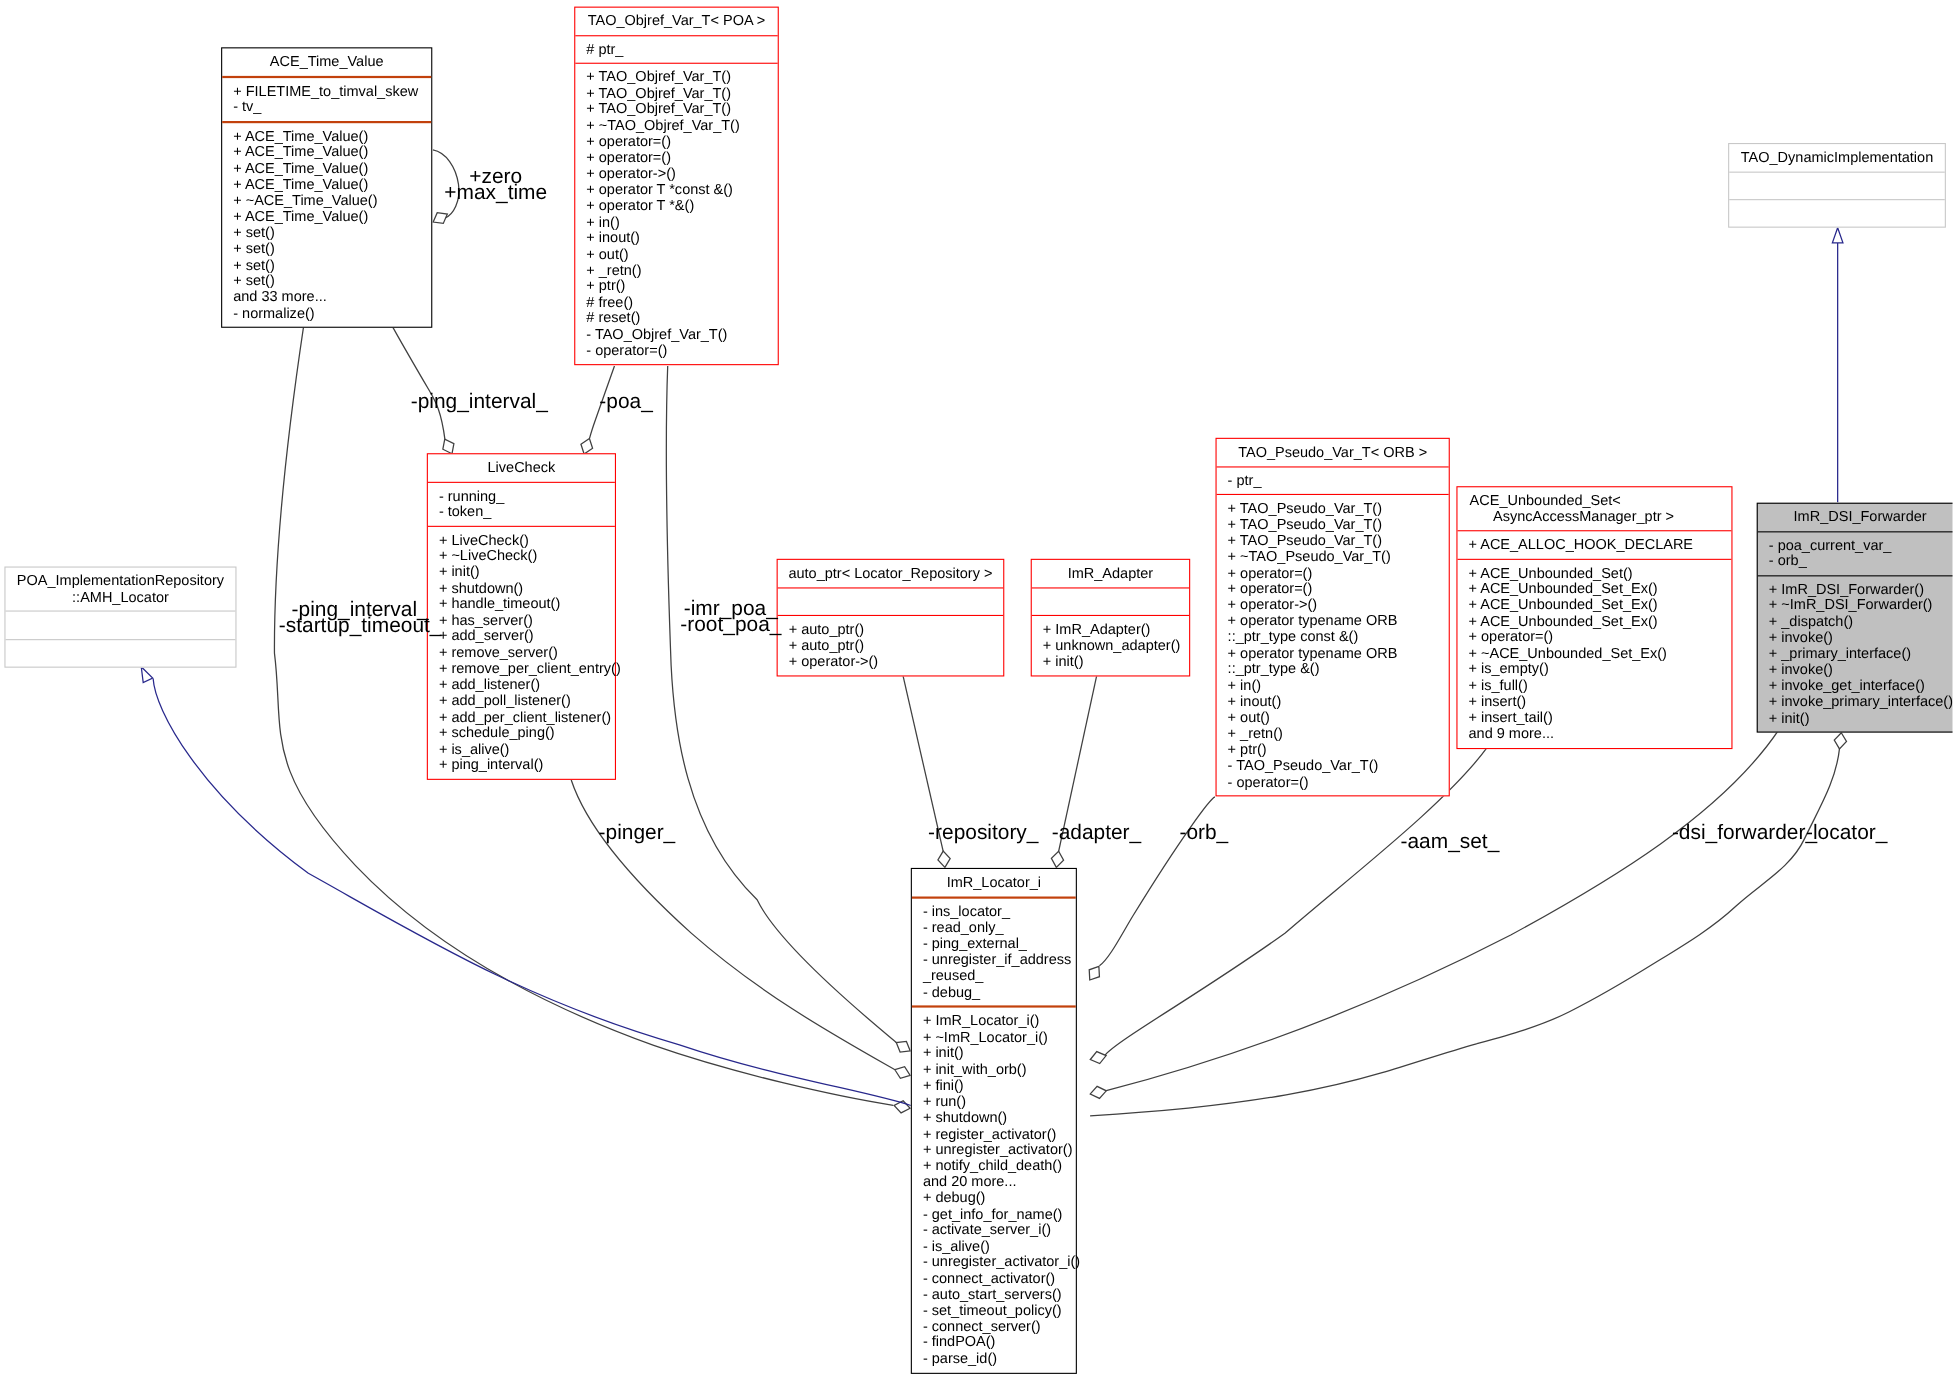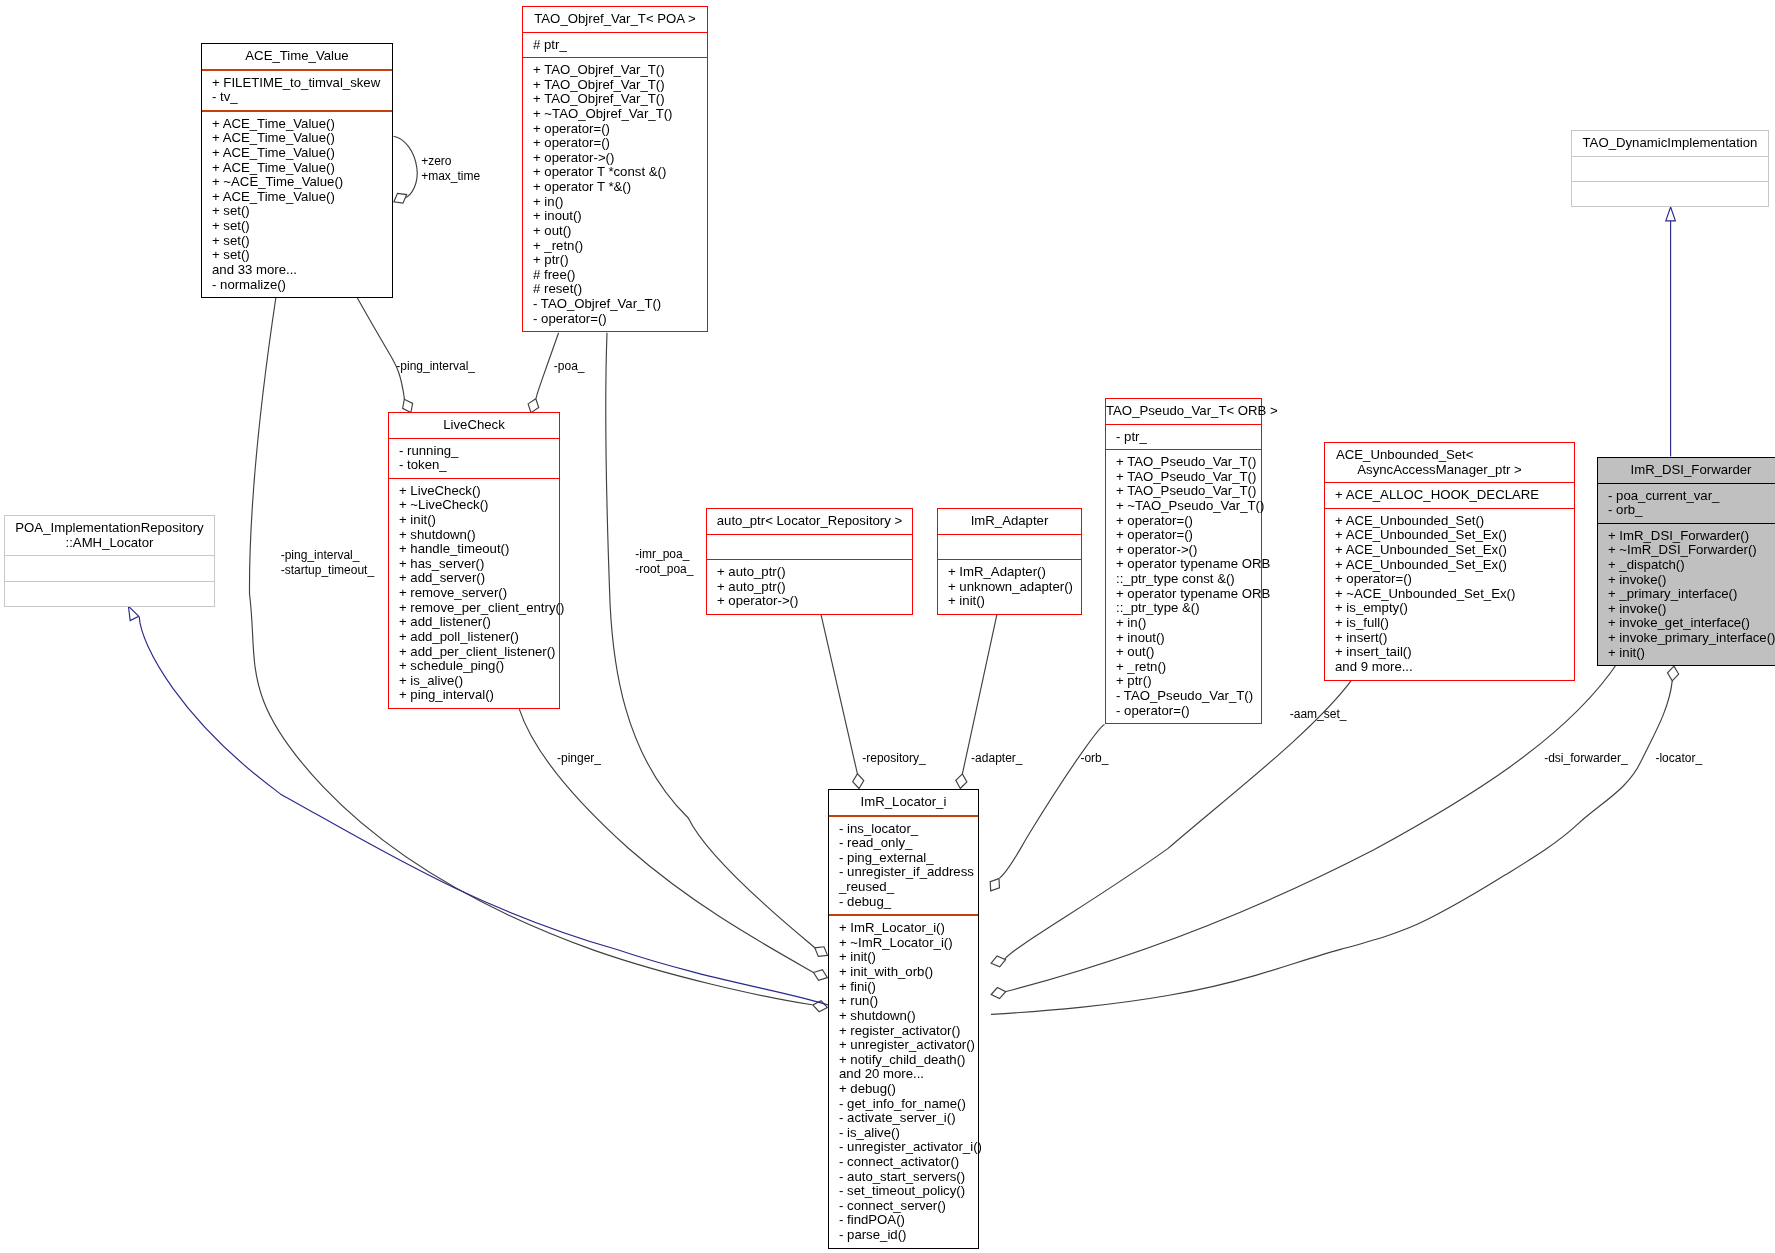--- a/index.html
+++ b/index.html
@@ -16,22 +16,22 @@
 .node .ln{height:14.62px;line-height:14.62px;white-space:pre;}
 .node.template{border:1px solid #ff0000;}
 .node.template .sec + .sec{border-top:1px solid #ff0000;}
 .node.plain{border:1px solid #000000;}
 .node.plain .sec + .sec{border-top:2px solid #c2410c;}
 .node.light{border:1px solid #c8c8c8;}
 .node.light .sec + .sec{border-top:1px solid #c8c8c8;}
 .node.current{border:1px solid #000000;background:#c0c0c0;margin-left:20px;}
 .node.current .sec + .sec{border-top:1px solid #000000;}
 .sec.empty{height:25.3px;padding:0;}
-.elabel{position:absolute;white-space:pre;font-size:12px;color:#000000;
-        text-align:left;transform:translateX(-50%);}
+.elabel{position:absolute;white-space:pre;font-size:19px;color:#000000;
+        text-align:center;transform:translateX(-50%);}
 .elabel .ln{height:14.8px;line-height:14.8px;}
 </style>
 </head>
 <body>
 
 <div id="stage">
   <svg id="edges" viewBox="0 0 1775 1253" xmlns="http://www.w3.org/2000/svg">
       <g>
         <path d="M393.5,136.3 C405.5,138.5 414.5,152 416.8,167.5 C419,183 412,195 404.8,198" fill="none" stroke="#404040" stroke-width="1.15"></path>
         <polygon points="393.80,201.90 397.47,193.38 406.67,194.59 403.00,203.11" fill="#ffffff" stroke="#404040" stroke-width="1.15" stroke-linejoin="miter"></polygon>
@@ -197,21 +197,21 @@
         <div class="sec title">
           <div class="ln">ImR_Adapter</div>
         </div>
         <div class="sec body empty"></div>
         <div class="sec body">
           <div class="ln">+ ImR_Adapter()</div>
           <div class="ln">+ unknown_adapter()</div>
           <div class="ln">+ init()</div>
         </div>
       </div>
-      <div class="node template" style="left: 1105px; top: 398px; width: 157px;">
+      <div class="node template" style="left: 1105px; top: 398px; width: 213px;">
         <div class="sec title">
           <div class="ln">TAO_Pseudo_Var_T&lt; ORB &gt;</div>
         </div>
         <div class="sec body">
           <div class="ln">- ptr_</div>
         </div>
         <div class="sec body">
           <div class="ln">+ TAO_Pseudo_Var_T()</div>
           <div class="ln">+ TAO_Pseudo_Var_T()</div>
           <div class="ln">+ TAO_Pseudo_Var_T()</div>
@@ -315,17 +315,17 @@
   <div id="labels">
       <div class="elabel" style="left: 450.7px; top: 154.1px;"><div class="ln">+zero</div><div class="ln">+max_time</div></div>
       <div class="elabel" style="left: 435.7px; top: 358.6px;"><div class="ln">-ping_interval_</div></div>
       <div class="elabel" style="left: 569.2px; top: 358.6px;"><div class="ln">-poa_</div></div>
       <div class="elabel" style="left: 327.4px; top: 548.1px;"><div class="ln">-ping_interval_</div><div class="ln">-startup_timeout_</div></div>
       <div class="elabel" style="left: 664.4px; top: 546.8px;"><div class="ln">-imr_poa_</div><div class="ln">-root_poa_</div></div>
       <div class="elabel" style="left: 579px; top: 750.7px;"><div class="ln">-pinger_</div></div>
       <div class="elabel" style="left: 893.9px; top: 751px;"><div class="ln">-repository_</div></div>
       <div class="elabel" style="left: 996.8px; top: 751px;"><div class="ln">-adapter_</div></div>
       <div class="elabel" style="left: 1094.4px; top: 751px;"><div class="ln">-orb_</div></div>
-      <div class="elabel" style="left: 1318.1px; top: 707px;"><div class="ln">-aam_set_</div></div>
+      <div class="elabel" style="left: 1318.1px; top: 759px;"><div class="ln">-aam_set_</div></div>
       <div class="elabel" style="left: 1585.9px; top: 751px;"><div class="ln">-dsi_forwarder_</div></div>
       <div class="elabel" style="left: 1678.8px; top: 751px;"><div class="ln">-locator_</div></div>
     </div>
 </div>
 
 </body></html>

